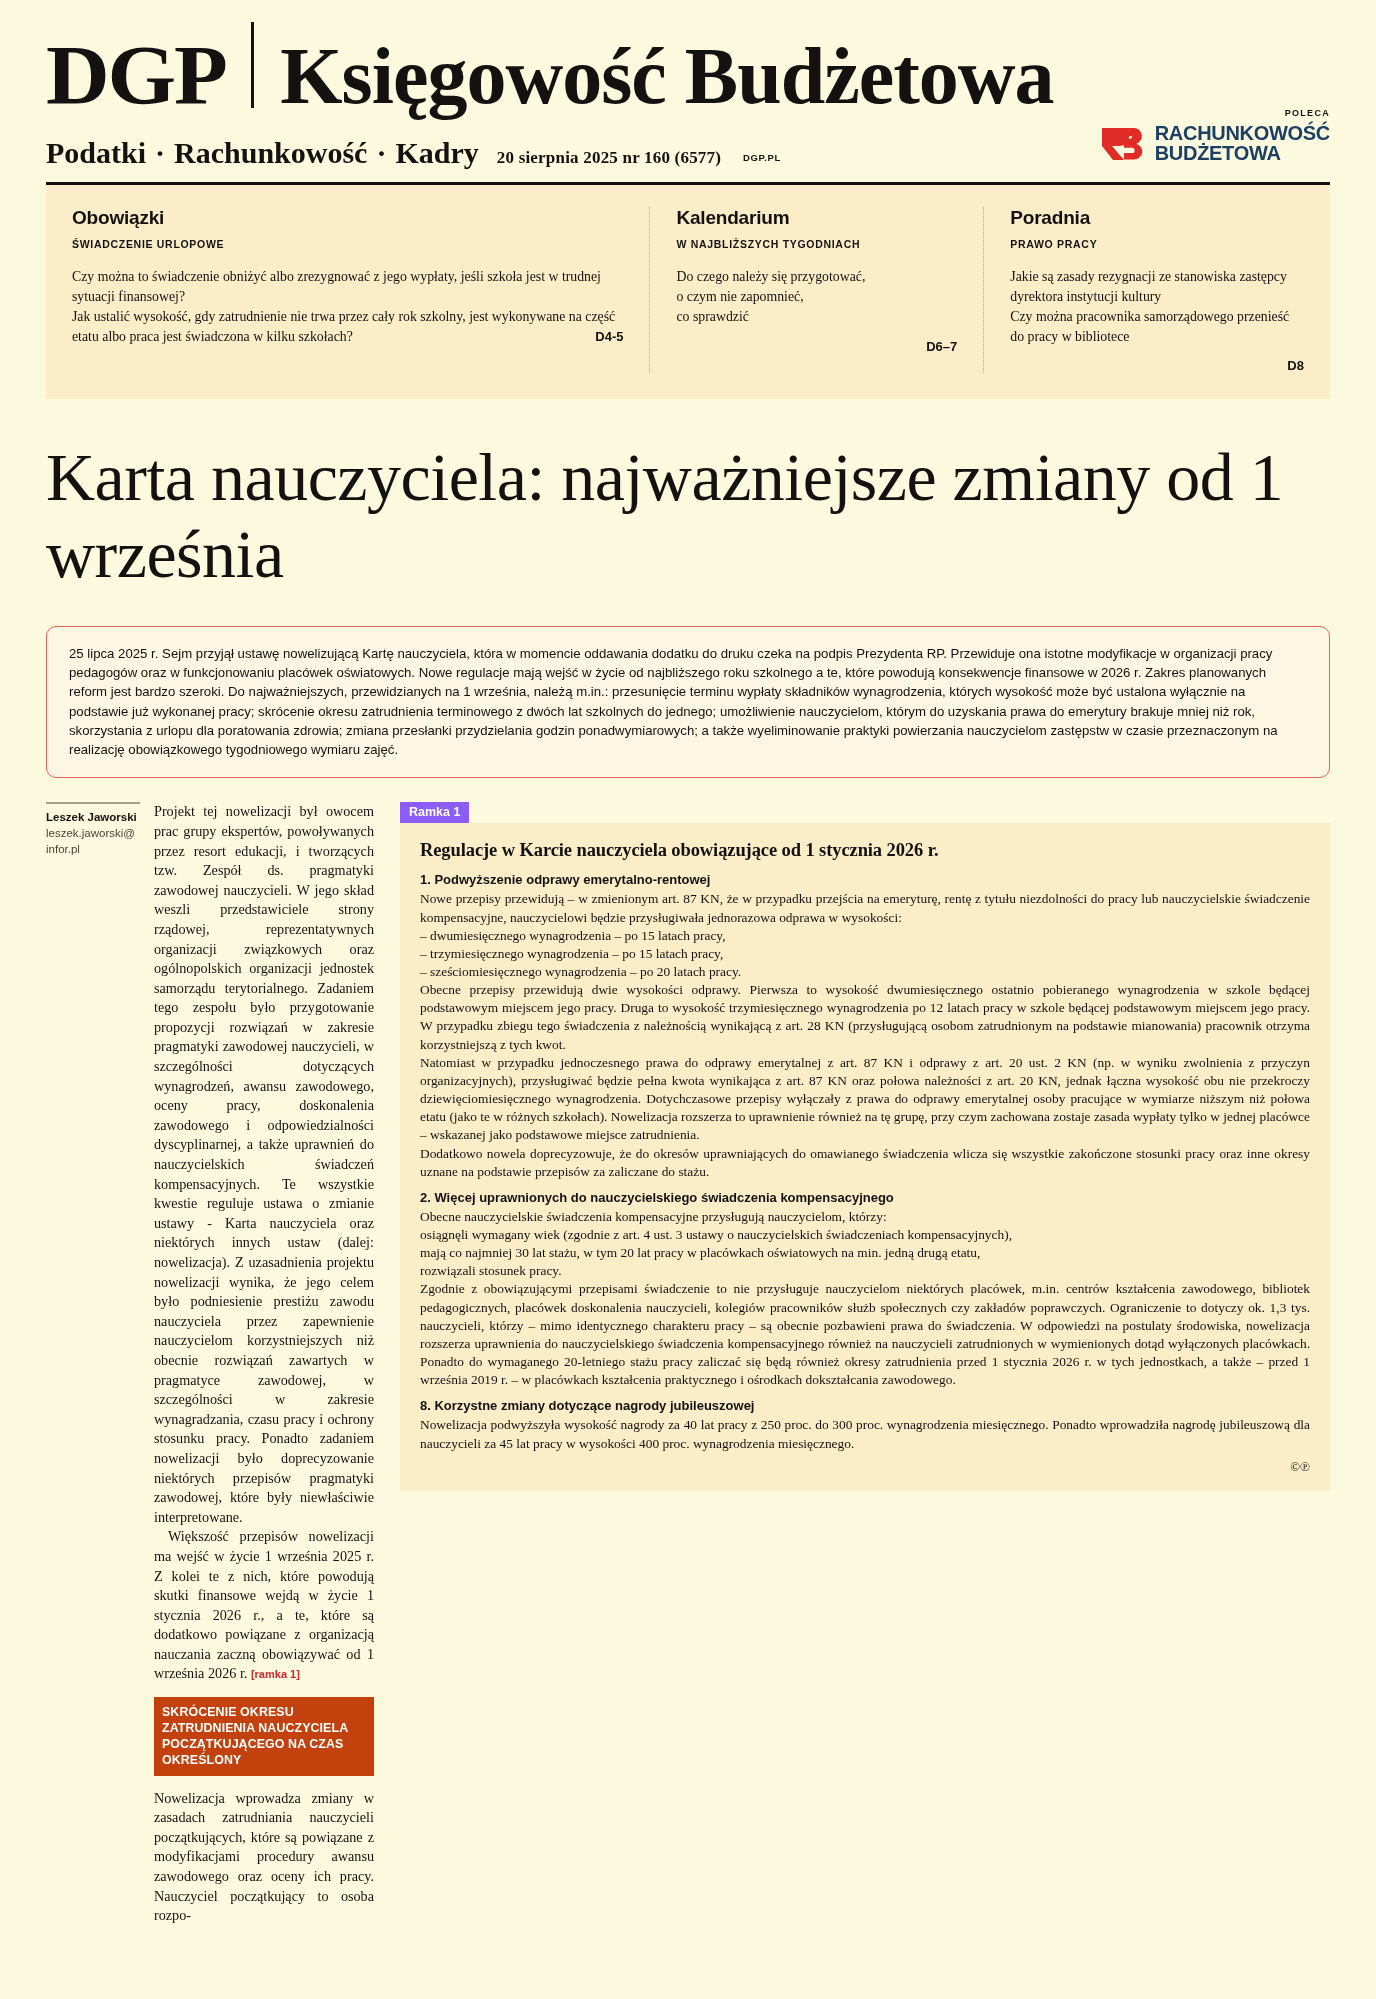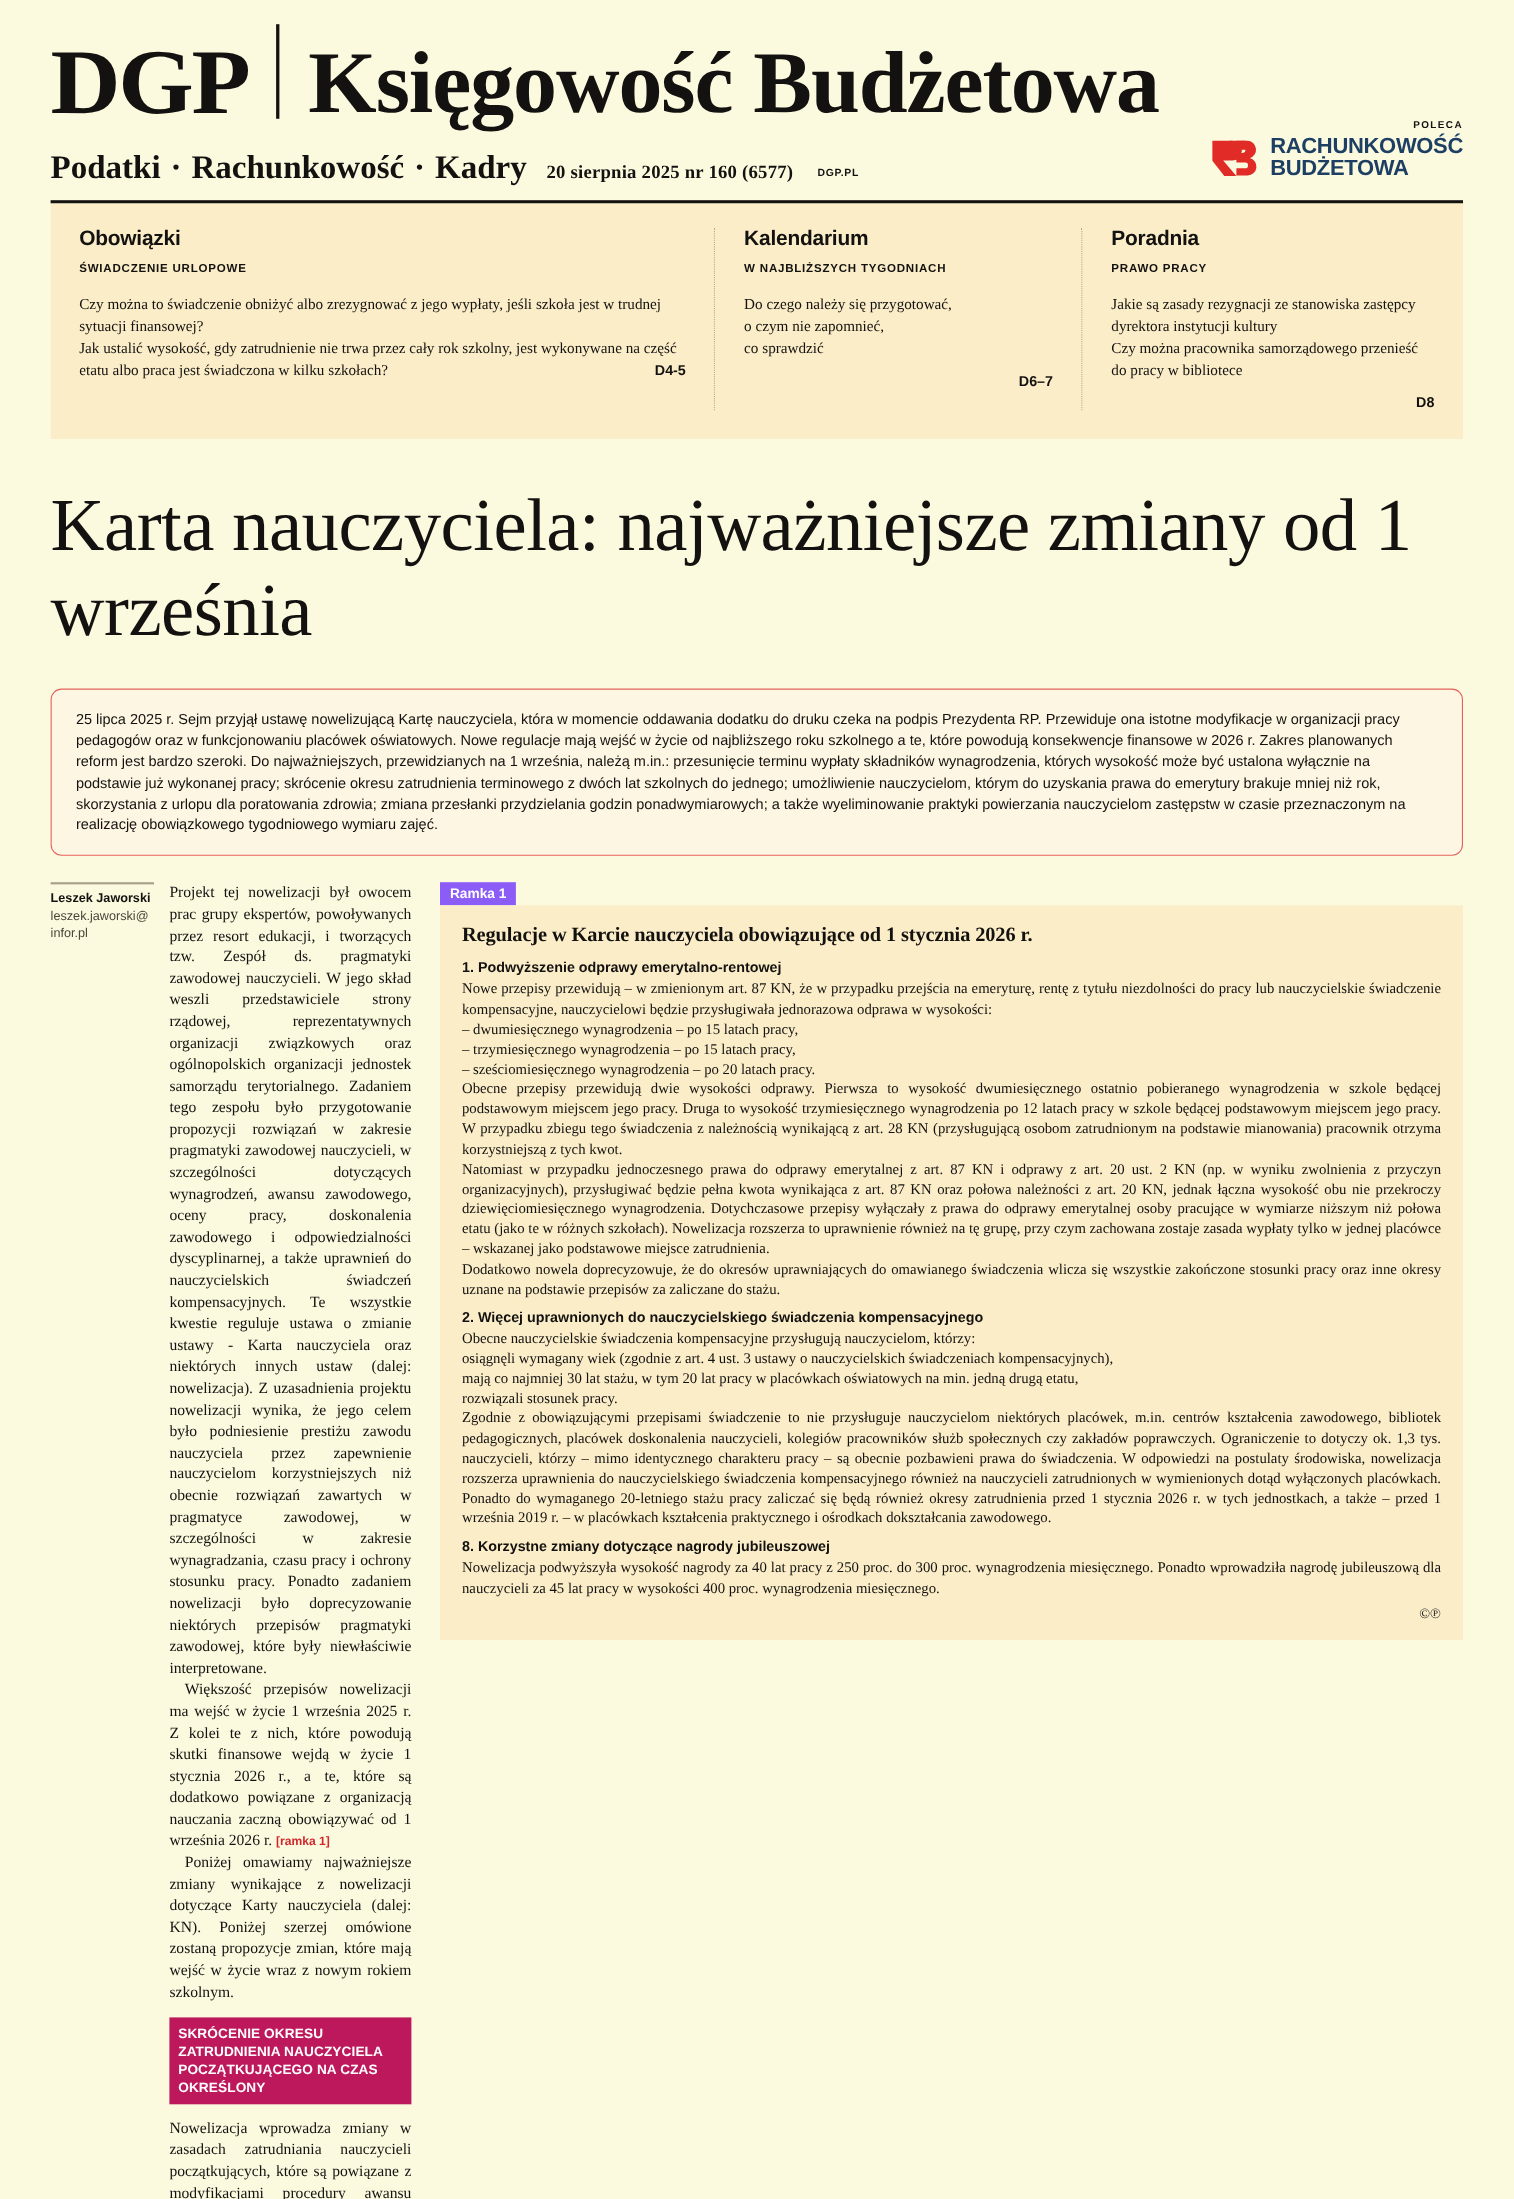--- a/index.html
+++ b/index.html
@@ -128,21 +128,21 @@
   .col-text{width:236px;padding-right:16px;box-sizing:border-box;}
   .col-text p{
     font-family:"Liberation Serif", serif;
     font-size:14.2px;line-height:1.38;margin:0;text-align:justify;
     hyphens:auto;-webkit-hyphens:auto;
   }
   .col-text p + p{text-indent:14px;}
   .ramka-ref{color:#d0262c;font-size:11px;font-family:"Liberation Sans",sans-serif;font-weight:bold;}
 
   .redbar{
-    background:#be185d;color:#fff;
+    background:#c2410c;color:#fff;
     font-family:"Liberation Sans", sans-serif;
     font-weight:bold;font-size:12.4px;line-height:1.3;
     padding:7px 8px;margin:13px 0 13px 0;letter-spacing:.1px;
   }
 
   
   .col-box{flex:1;padding-left:10px;box-sizing:border-box;}
   .ramka-tag{
     display:inline-block;background:#8b5cf6;color:#fff;
     font-family:"Liberation Sans", sans-serif;
@@ -250,21 +250,20 @@
     <div class="col-byline">
       <div class="byline-rule"></div>
       <div class="byline-name">Leszek Jaworski</div>
       <div class="byline-mail" style="white-space:pre-line">leszek.jaworski@
 infor.pl</div>
     </div>
 
     <div class="col-text">
       <p>Projekt tej nowelizacji był owocem prac grupy ekspertów, powoływanych przez resort edukacji, i tworzących tzw. Zespół ds. pragmatyki zawodowej nauczycieli. W jego skład weszli przedstawiciele strony rządowej, reprezentatywnych organizacji związkowych oraz ogólnopolskich organizacji jednostek samorządu terytorialnego. Zadaniem tego zespołu było przygotowanie propozycji rozwiązań w zakresie pragmatyki zawodowej nauczycieli, w szczególności dotyczących wynagrodzeń, awansu zawodowego, oceny pracy, doskonalenia zawodowego i odpowiedzialności dyscyplinarnej, a także uprawnień do nauczycielskich świadczeń kompensacyjnych. Te wszystkie kwestie reguluje ustawa o zmianie ustawy - Karta nauczyciela oraz niektórych innych ustaw (dalej: nowelizacja). Z uzasadnienia projektu nowelizacji wynika, że jego celem było podniesienie prestiżu zawodu nauczyciela przez zapewnienie nauczycielom korzystniejszych niż obecnie rozwiązań zawartych w pragmatyce zawodowej, w szczególności w zakresie wynagradzania, czasu pracy i ochrony stosunku pracy. Ponadto zadaniem nowelizacji było doprecyzowanie niektórych przepisów pragmatyki zawodowej, które były niewłaściwie interpretowane.</p>
       <p><span>Większość przepisów nowelizacji ma wejść w życie 1 września 2025 r. Z kolei te z nich, które powodują skutki finansowe wejdą w życie 1 stycznia 2026 r., a te, które są dodatkowo powiązane z organizacją nauczania zaczną obowiązywać od 1 września 2026 r.</span> <span class="ramka-ref">[ramka 1]</span></p>
-      <p>Poniżej omawiamy najważniejsze zmiany wynikające z nowelizacji dotyczące Karty nauczyciela (dalej: KN). Poniżej szerzej omówione zostaną propozycje zmian, które mają wejść w życie wraz z nowym rokiem szkolnym.</p>
       <div class="redbar">SKRÓCENIE OKRESU ZATRUDNIENIA NAUCZYCIELA POCZĄTKUJĄCEGO NA CZAS OKREŚLONY</div>
       <p style="text-indent:0">Nowelizacja wprowadza zmiany w zasadach zatrudniania nauczycieli początkujących, które są powiązane z modyfikacjami procedury awansu zawodowego oraz oceny ich pracy. Nauczyciel początkujący to osoba rozpo-</p>
     </div>
 
     <div class="col-box">
       <div class="ramka-tag">Ramka 1</div>
       <div class="ramka">
         <h2>Regulacje w Karcie nauczyciela obowiązujące od 1 stycznia 2026 r.</h2>
 
         <h4>1. Podwyższenie odprawy emerytalno-rentowej</h4>

